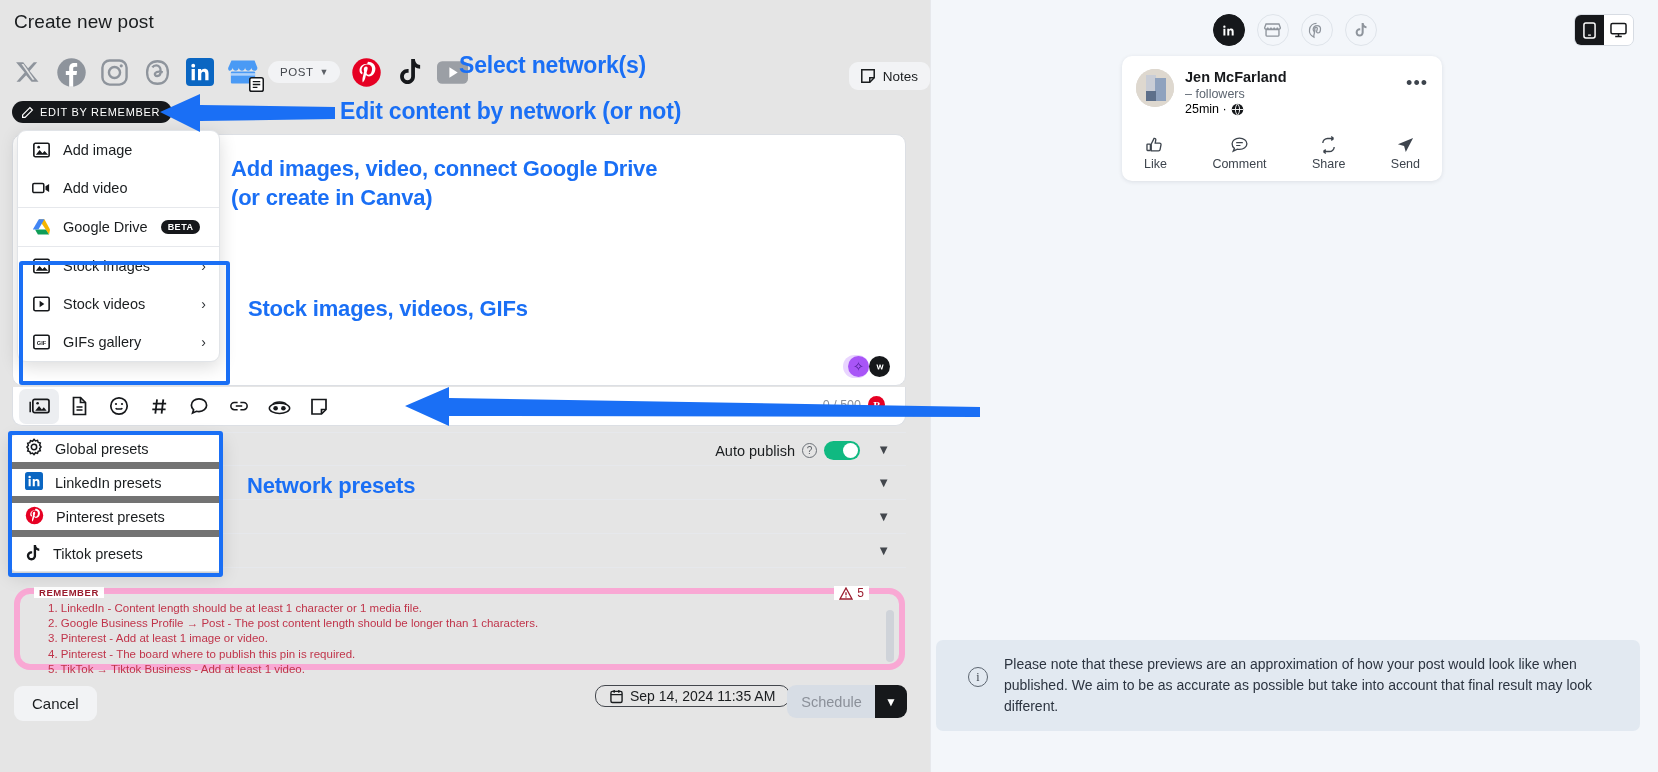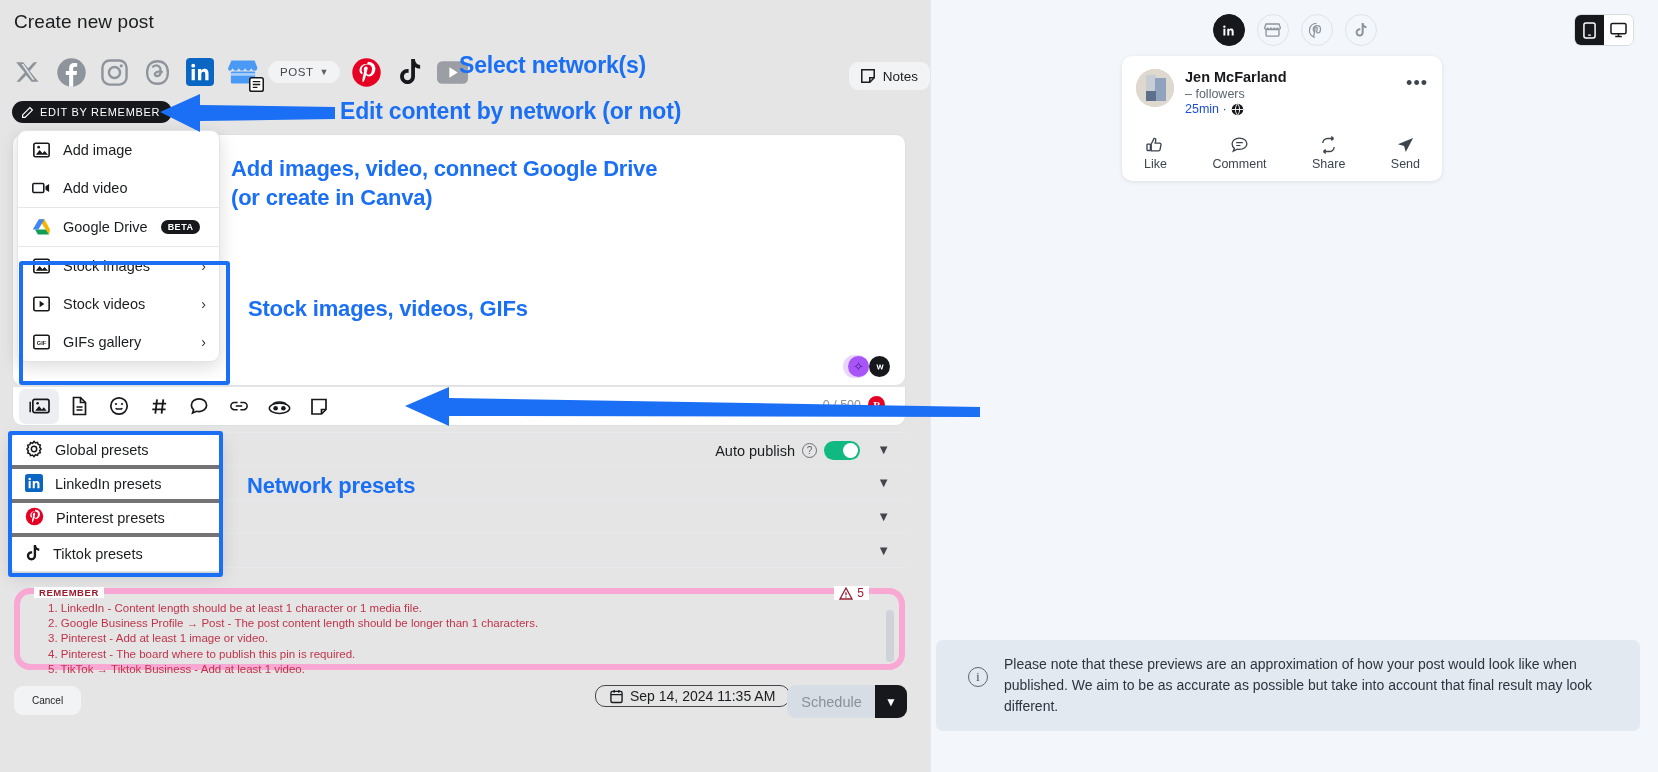--- a/index.html
+++ b/index.html
@@ -146,21 +146,21 @@
     font-size: 12px; color: #9b1c2e; display: flex; align-items: center; gap: 4px;
   }
   .rem-scroll {
     position: absolute; right: 5px; top: 16px; width: 8px; height: 52px;
     background: #cfd3d9; border-radius: 4px;
   }
 
   
   .cancel-btn {
     position: absolute; left: 14px; top: 686px; background: #f2f3f5;
-    border-radius: 9px; padding: 9px 18px; font-size: 10px; color: #1a1d1f; cursor: pointer;
+    border-radius: 9px; padding: 9px 18px; font-size: 15px; color: #1a1d1f; cursor: pointer;
   }
   .date-btn {
     position: absolute; left: 595px; top: 685px; border: 1.3px solid #43474d;
     border-radius: 10px; height: 22px; display: flex; align-items: center; gap: 7px;
     padding: 0 14px; font-size: 14px; color: #1a1d1f; cursor: pointer;
   }
   .sched-btn {
     position: absolute; left: 787px; top: 685px; background: #d7dde5; color: #8b9099;
     border-radius: 9px 0 0 9px; height: 33px; width: 89px;
     display: flex; align-items: center; justify-content: center; font-size: 14.5px; cursor: pointer;
@@ -190,21 +190,21 @@
   }
 
   
   .preset-menu {
     position: absolute; left: 10px; top: 434px; width: 213px;
     background: #fff; border: 1px solid #e1e4e8; border-radius: 6px;
     box-shadow: 0 5px 18px rgba(0,0,0,.13); z-index: 8; overflow: hidden;
   }
   .pmi {
     display: flex; align-items: center; gap: 12px; height: 34px; padding: 0 14px;
-    font-size: 14.5px; color: #1a1d1f; cursor: pointer; border-bottom: 4px solid #737373;
+    font-size: 14.5px; color: #1a1d1f; cursor: pointer; border-bottom: 7px solid #737373;
   }
   .pmi:last-child { border-bottom: none; }
 
   
   .hl { position: absolute; border: 4px solid #1a6ff5; border-radius: 3px; z-index: 9; pointer-events: none; }
   .hl-stock { left: 19px; top: 261px; width: 211px; height: 124px; }
   .hl-preset { left: 8px; top: 431px; width: 215px; height: 146px; }
 
   
   .arrow-svg { position: absolute; z-index: 10; }
@@ -238,21 +238,21 @@
     position: absolute; left: 153px; top: 56px; width: 320px; background: #fff;
     border-radius: 10px; box-shadow: 0 1px 4px rgba(20,30,50,.1); padding: 13px 14px 10px 14px; margin-left: 38px;
   }
   .pv-head { display: flex; align-items: flex-start; gap: 11px; position: relative; }
   .pv-avatar {
     width: 38px; height: 38px; border-radius: 50%; overflow: hidden; flex: 0 0 38px;
     background: #dcd7cf; position: relative;
   }
   .pv-name { font-size: 14.5px; font-weight: bold; color: #16181b; }
   .pv-sub { font-size: 12.5px; color: #5c6570; margin-top: 2px; }
-  .pv-time { font-size: 12.5px; color: #1d4ed8; margin-top: 1px; display: flex; align-items: center; gap: 4px; }
+  .pv-time { font-size: 12.5px; color: #000000; margin-top: 1px; display: flex; align-items: center; gap: 4px; }
   .pv-dots { position: absolute; right: 0; top: 4px; color: #3d444d; font-size: 18px; letter-spacing: 1px; cursor: pointer; }
   .pv-actions { display: flex; justify-content: space-between; margin-top: 20px; padding: 0 8px; }
   .pv-act { display: flex; flex-direction: column; align-items: center; gap: 3px; cursor: pointer; }
   .pv-act span { font-size: 12.5px; color: #3d444d; }
 
   .pv-note {
     position: absolute; left: 936px; top: 640px; width: 704px; min-height: 72px;
     background: #e2e9f1; border-radius: 7px; display: flex; gap: 16px;
     padding: 14px 18px 14px 32px; z-index: 3;
   }

